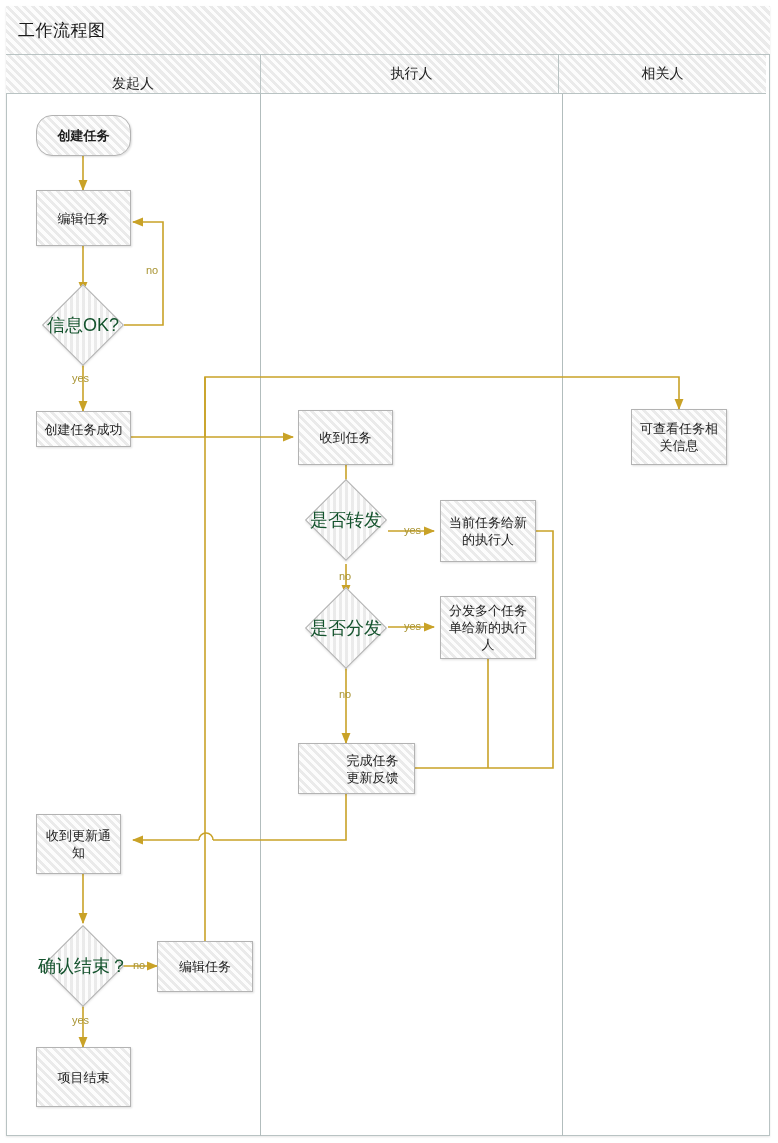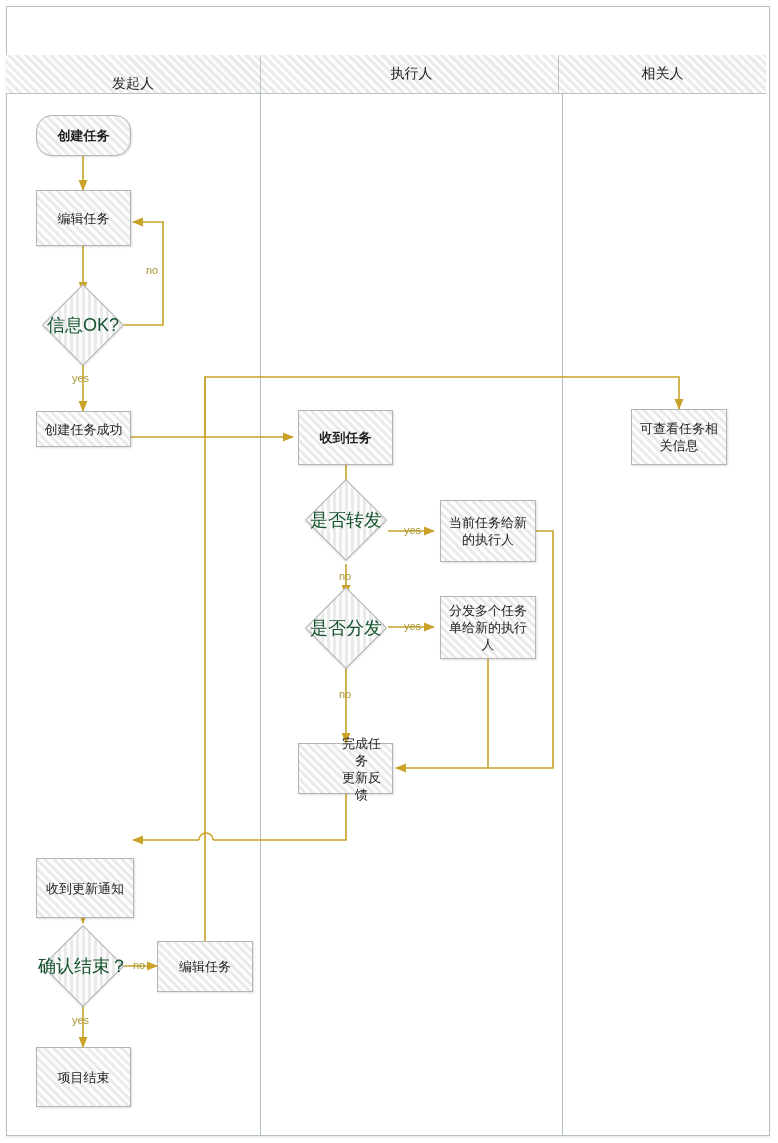--- a/index.html
+++ b/index.html
@@ -113,20 +113,23 @@
     white-space:nowrap;
   }
 </style>
 </head>
 <body>
 
 <div id="canvas">
 
   <div class="frame"></div>
 
+  <div class="titlebar hatch">
+    <span class="txt">工作流程图</span>
+  </div>
 
   <div class="laneheads">
     <div class="lanehead hatch" id="lh0">
       <span>发起人</span>
     </div>
     <div class="lanehead hatch" id="lh1">
       <span>执行人</span>
     </div>
     <div class="lanehead hatch" id="lh2">
       <span>相关人</span>
@@ -204,21 +207,21 @@
 
   <div class="diamond" style="left:25px;top:292px;width:116px;height:66px;">
     <div class="dshape hatch"></div>
     <span class="dlbl">信息OK?</span>
   </div>
 
   <div class="node hatch" style="left:36px;top:411px;width:95px;height:36px;">
     <span class="lbl">创建任务成功</span>
   </div>
 
-  <div class="node hatch" style="left:298px;top:410px;width:95px;height:55px;font-weight:bold;">
+  <div class="node hatch" style="left:298px;top:410px;width:95px;height:55px;">
     <span class="lbl">收到任务</span>
   </div>
 
   <div class="diamond" style="left:290px;top:487px;width:112px;height:66px;">
     <div class="dshape hatch"></div>
     <span class="dlbl">是否转发</span>
   </div>
 
   <div class="node hatch" style="left:440px;top:500px;width:96px;height:62px;">
     <span class="lbl">当前任务给新的执行人</span>
@@ -226,30 +229,30 @@
 
   <div class="diamond" style="left:290px;top:595px;width:112px;height:66px;">
     <div class="dshape hatch"></div>
     <span class="dlbl">是否分发</span>
   </div>
 
   <div class="node hatch" style="left:440px;top:596px;width:96px;height:63px;">
     <span class="lbl">分发多个任务单给新的执行人</span>
   </div>
 
-  <div class="node hatch" style="left:298px;top:743px;width:95px;height:51px;flex-direction:column;padding-left:32px;">
+  <div class="node hatch" style="left:298px;top:743px;width:117px;height:51px;flex-direction:column;padding-left:32px;">
     <span class="lbl">完成任务</span>
     <span class="lbl">更新反馈</span>
   </div>
 
   <div class="node hatch" style="left:631px;top:409px;width:96px;height:56px;">
     <span class="lbl">可查看任务相关信息</span>
   </div>
 
-  <div class="node hatch" style="left:36px;top:814px;width:98px;height:60px;margin-top:44px;">
+  <div class="node hatch" style="left:36px;top:814px;width:85px;height:60px;">
     <span class="lbl">收到更新通知</span>
   </div>
 
   <div class="diamond" style="left:25px;top:933px;width:116px;height:66px;">
     <div class="dshape hatch"></div>
     <span class="dlbl">确认结束？</span>
   </div>
 
   <div class="node hatch" style="left:157px;top:941px;width:96px;height:51px;">
     <span class="lbl">编辑任务</span>

